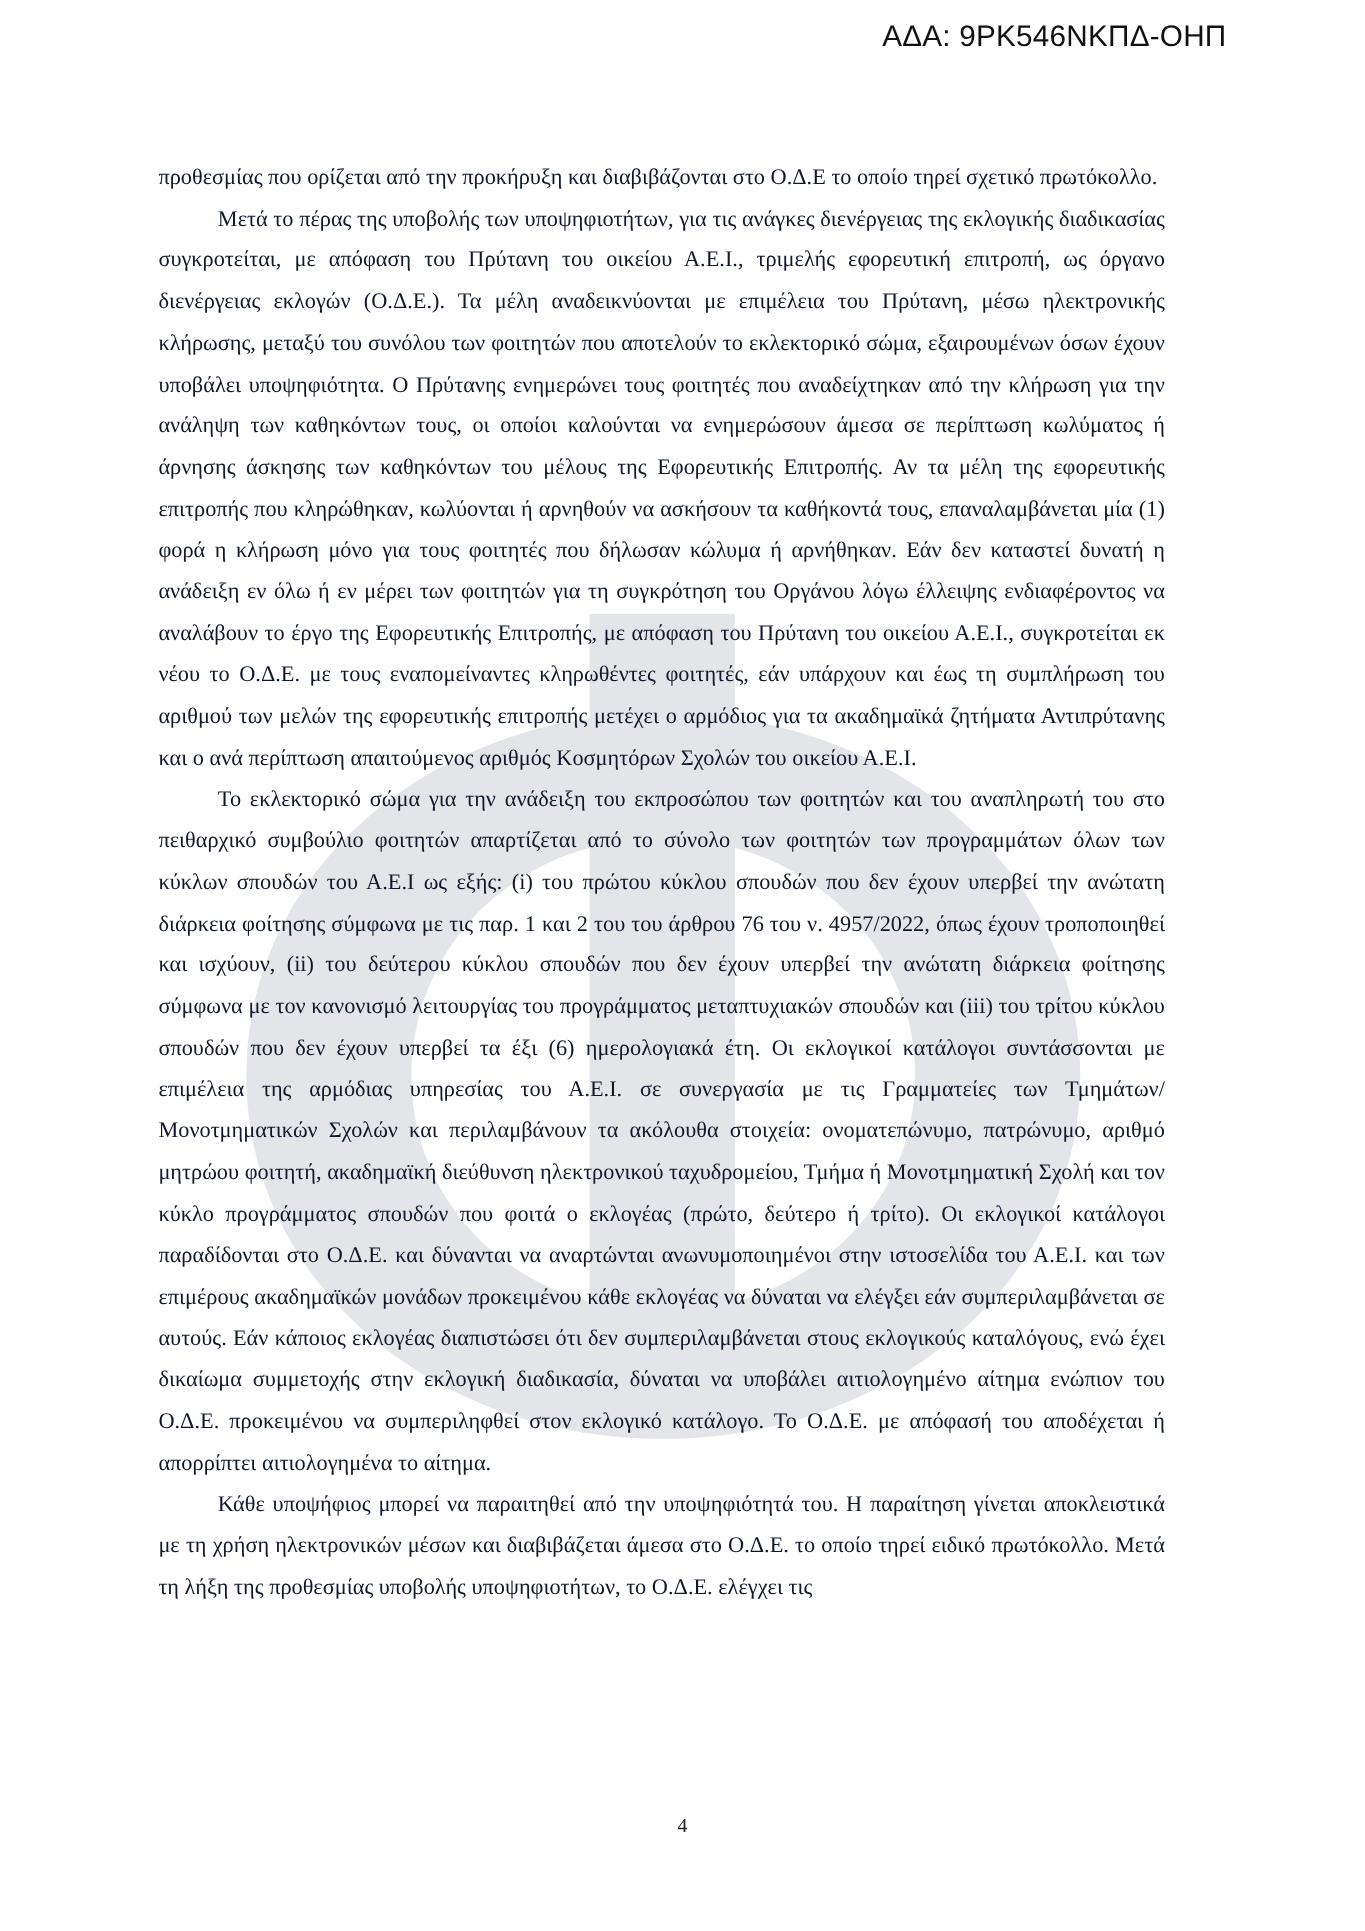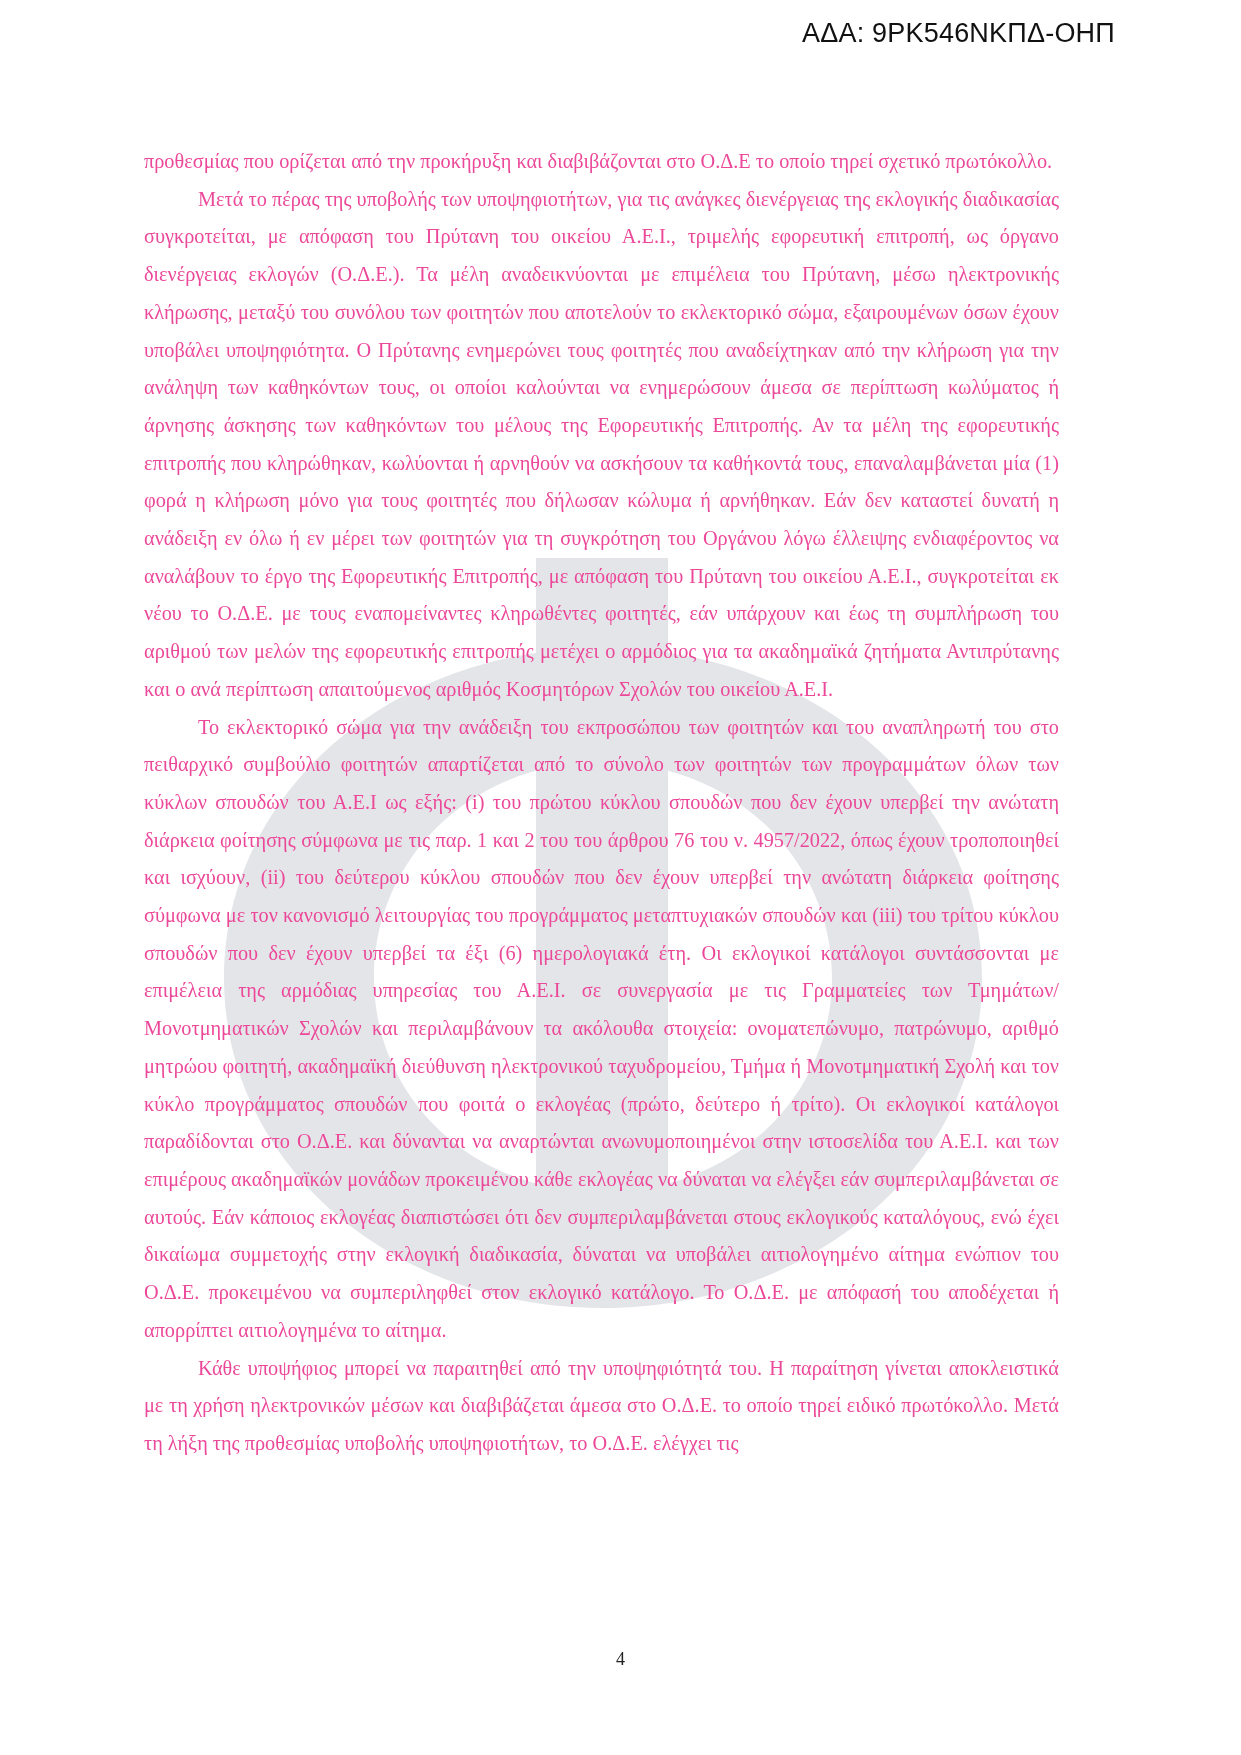--- a/index.html
+++ b/index.html
@@ -7,21 +7,21 @@
   .page { position:absolute; left:0; top:0; width:1241px; height:1755px; background:#fff; }
   .watermark { position:absolute; left:0; top:0; width:1241px; height:1755px; z-index:0; }
   .header-ada {
     position:absolute; top:18px; right:126px; left:auto;
     font-family:"Liberation Sans", sans-serif; font-size:27px; color:#111;
     letter-spacing:0.2px; z-index:2;
   }
   .content {
     position:absolute; left:144px; top:143px; width:915px; z-index:2;
     font-family:"Liberation Serif", serif; font-size:20.3px; line-height:37.7px;
-    color:#ec4899; text-align:justify;
+    color:#0f172a; text-align:justify;
   }
   .content p { margin:0; }
   .content p.indent { text-indent:54px; }
   .content p.gap { margin-top:0; }
   .page-number {
     position:absolute; top:1649px; left:0; width:1241px; text-align:center;
     font-family:"Liberation Serif", serif; font-size:18px; color:#222; z-index:2;
   }
 </style>
 </head>

